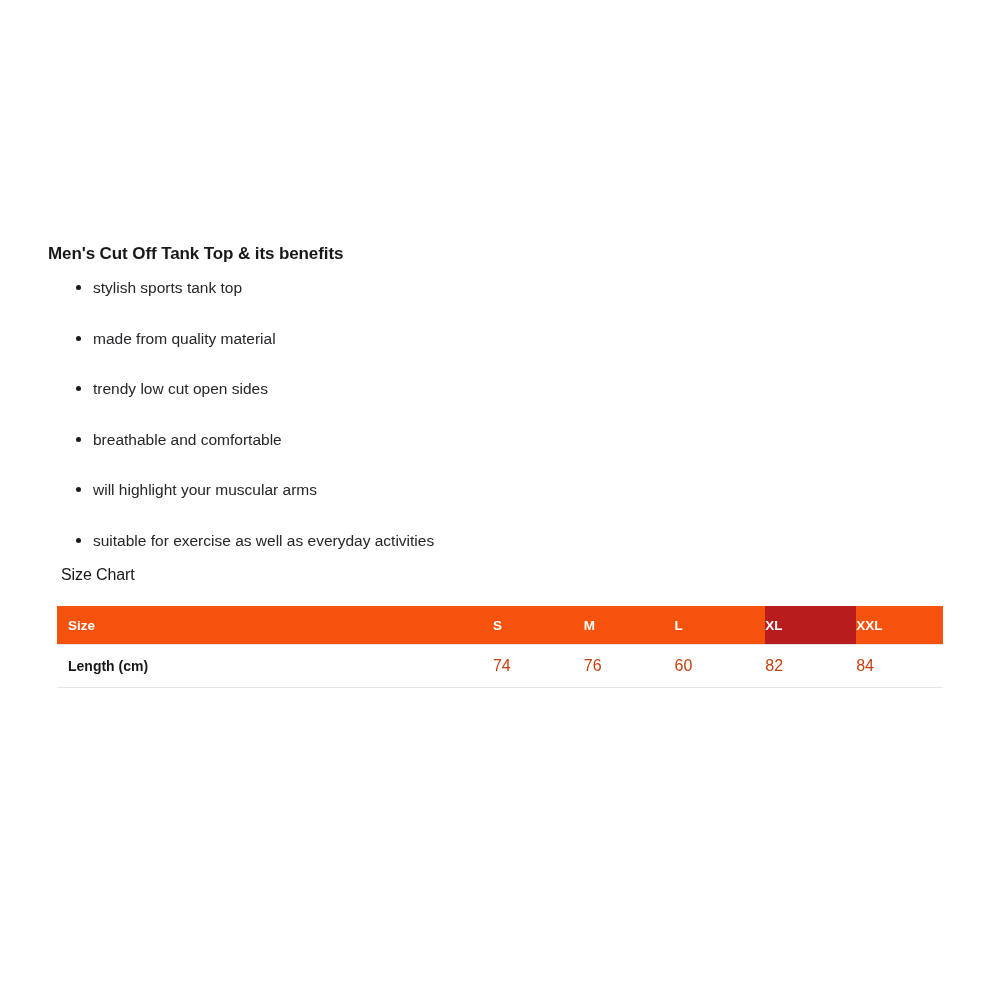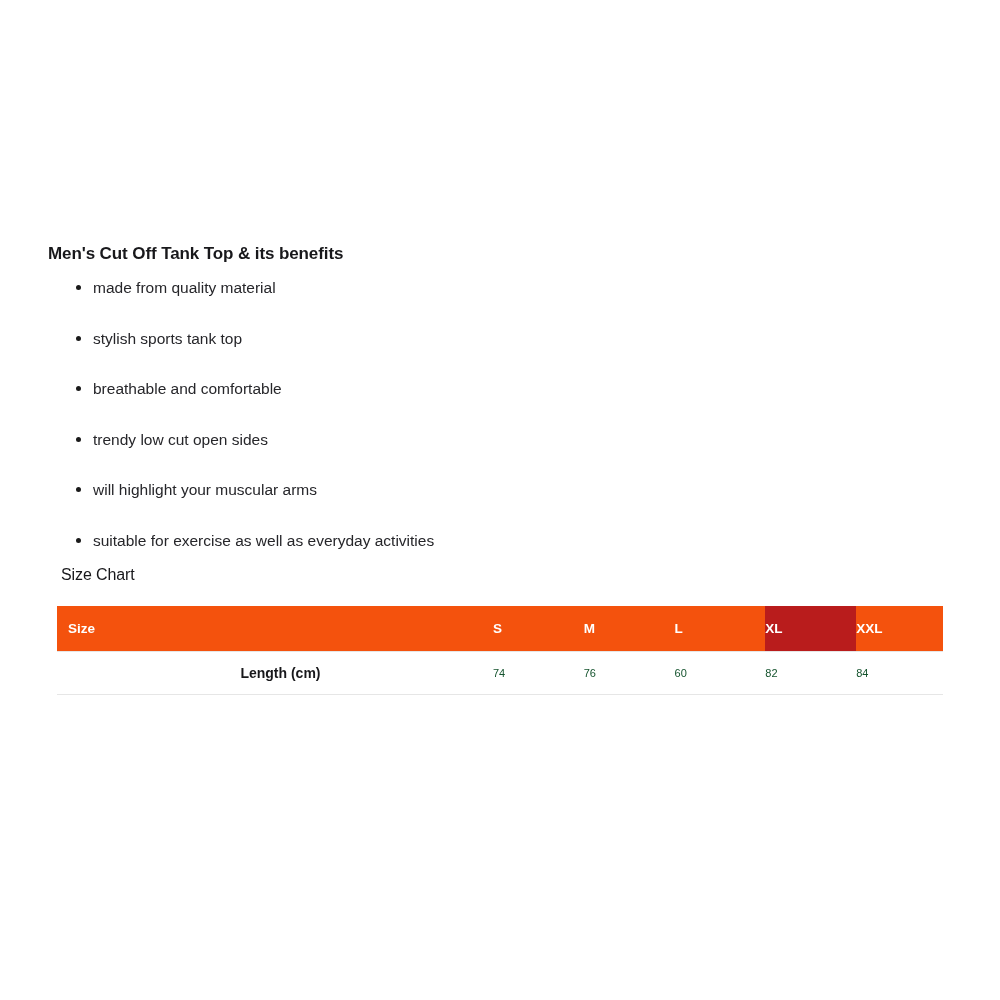--- a/index.html
+++ b/index.html
@@ -85,68 +85,67 @@
   table.size-table col.c-label { width: 432px; }
   table.size-table col.c-val   { width: 90px; }
   table.size-table col.c-pad   { width: 86px; }
 
   table.size-table thead th {
     background: #f4520d;
     color: #ffffff;
     font-size: 13.5px;
     font-weight: bold;
     text-align: left;
-    height: 45px;
+    height: 38px;
     padding: 0;
     vertical-align: middle;
   }
   table.size-table thead th.first { padding-left: 11px; }
 
   table.size-table tbody td {
-    font-size: 11px;
+    font-size: 16px;
     height: 42px;
     padding: 0;
     vertical-align: middle;
-    color: #14532d;
+    color: #c2410c;
     border-bottom: 1px solid #e6e6e6;
   }
   table.size-table tbody tr:first-child td {
     border-top: 1px solid #e6e6e6;
   }
   table.size-table tbody td.row-label {
     font-weight: bold;
     color: #18181b;
     padding-left: 11px;
     font-size: 14px;
-    text-align: center;
   }
 </style>
 </head>
 <body>
 
 <div class="page">
 
   <section class="benefits-block">
     <h2 class="benefits-title">Men's Cut Off Tank Top &amp; its benefits</h2>
     <ul class="benefits-list">
       <li>
         <span class="bullet"></span>
+        <span>stylish sports tank top</span>
+      </li>
+      <li>
+        <span class="bullet"></span>
         <span>made from quality material</span>
       </li>
       <li>
         <span class="bullet"></span>
-        <span>stylish sports tank top</span>
+        <span>trendy low cut open sides</span>
       </li>
       <li>
         <span class="bullet"></span>
         <span>breathable and comfortable</span>
-      </li>
-      <li>
-        <span class="bullet"></span>
-        <span>trendy low cut open sides</span>
       </li>
       <li>
         <span class="bullet"></span>
         <span>will highlight your muscular arms</span>
       </li>
       <li>
         <span class="bullet"></span>
         <span>suitable for exercise as well as everyday activities</span>
       </li>
     </ul>

